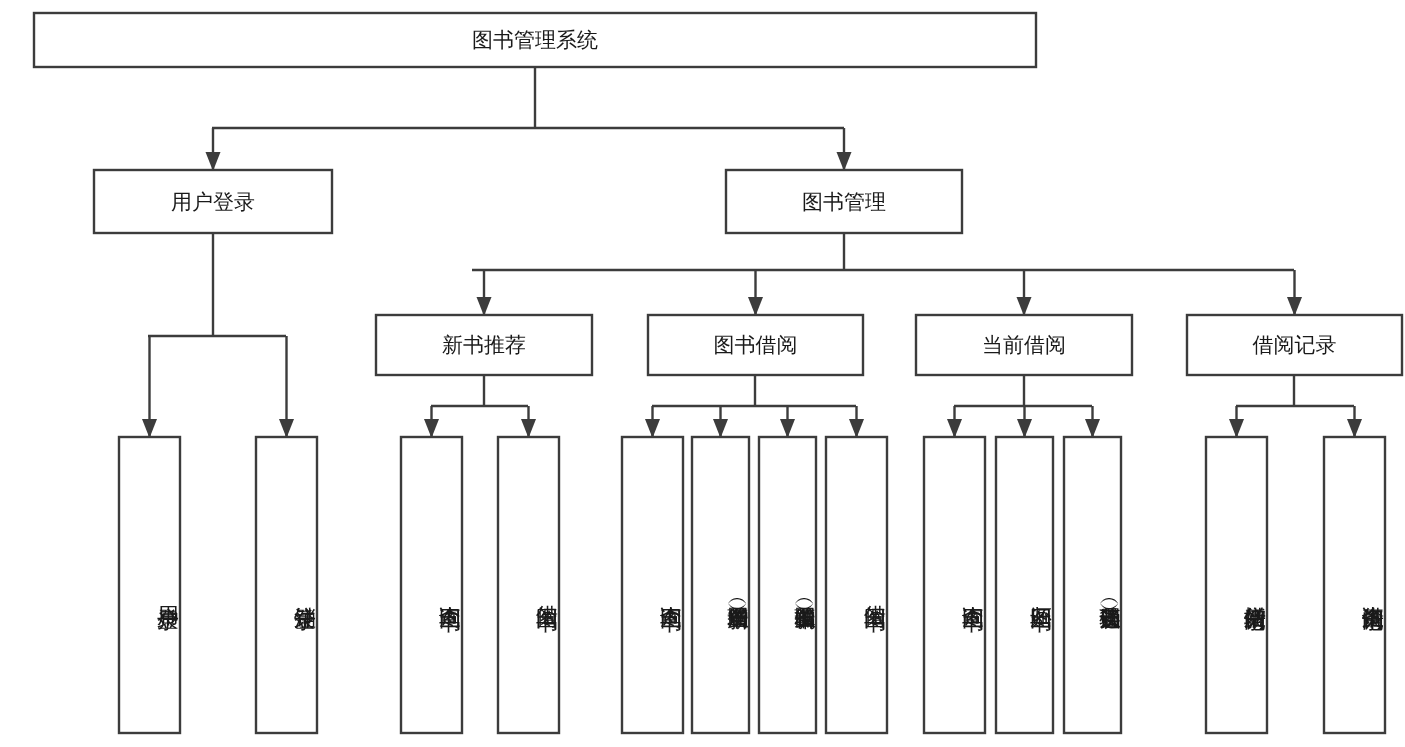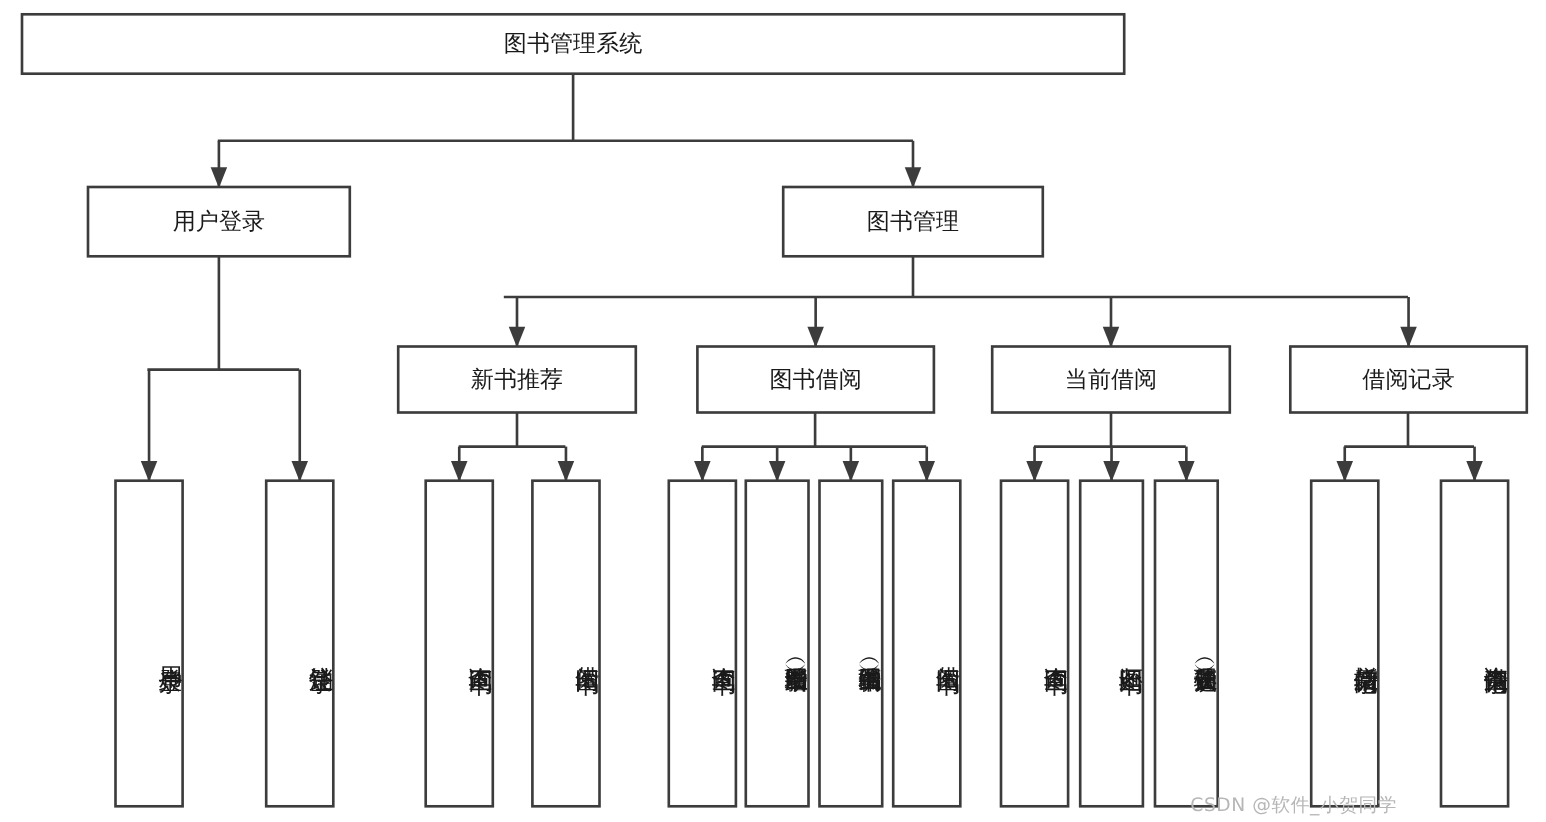--- a/index.html
+++ b/index.html
@@ -11,20 +11,21 @@
     width: 1405px;
     height: 747px;
     font-family: "DejaVu Sans", "Liberation Sans", sans-serif;
     overflow: hidden;
     position: relative;
   }
   #diagram-root {
     position: relative;
     width: 1279px;
     height: 747px;
+    margin-left: 14px;
   }
   svg.diagram-canvas {
     position: absolute;
     top: 0;
     left: 0;
     width: 1405px;
     height: 747px;
   }
   .node-box {
     fill: #ffffff;
@@ -266,14 +267,13 @@
       <div class="leaf-label" style="left: 678px; top: 455px; width: 57px; height: 272px; font-size: 21px; letter-spacing: 0px;">新增图书（管理员）</div>
       <div class="leaf-label" style="left: 745px; top: 455px; width: 57px; height: 272px; font-size: 21px; letter-spacing: 0px;">编辑图书（管理员）</div>
       <div class="leaf-label" style="left: 812px; top: 455px; width: 61px; height: 272px;">借阅图书</div>
       <div class="leaf-label" style="left: 910px; top: 455px; width: 61px; height: 272px;">查询图书</div>
       <div class="leaf-label" style="left: 982px; top: 455px; width: 57px; height: 272px;">归还图书</div>
       <div class="leaf-label" style="left: 1050px; top: 455px; width: 57px; height: 272px; font-size: 21px; letter-spacing: 0px;">确认归还（管理员）</div>
       <div class="leaf-label" style="left: 1192px; top: 455px; width: 61px; height: 272px; font-size: 22px; letter-spacing: 1px;">新增借阅记录</div>
       <div class="leaf-label" style="left: 1310px; top: 455px; width: 61px; height: 272px; font-size: 22px; letter-spacing: 1px;">查询借阅记录</div>
     </div>
 
-  <div class="watermark">CSDN @软件_小贺同学</div>
 </div>
 
 </body></html>

